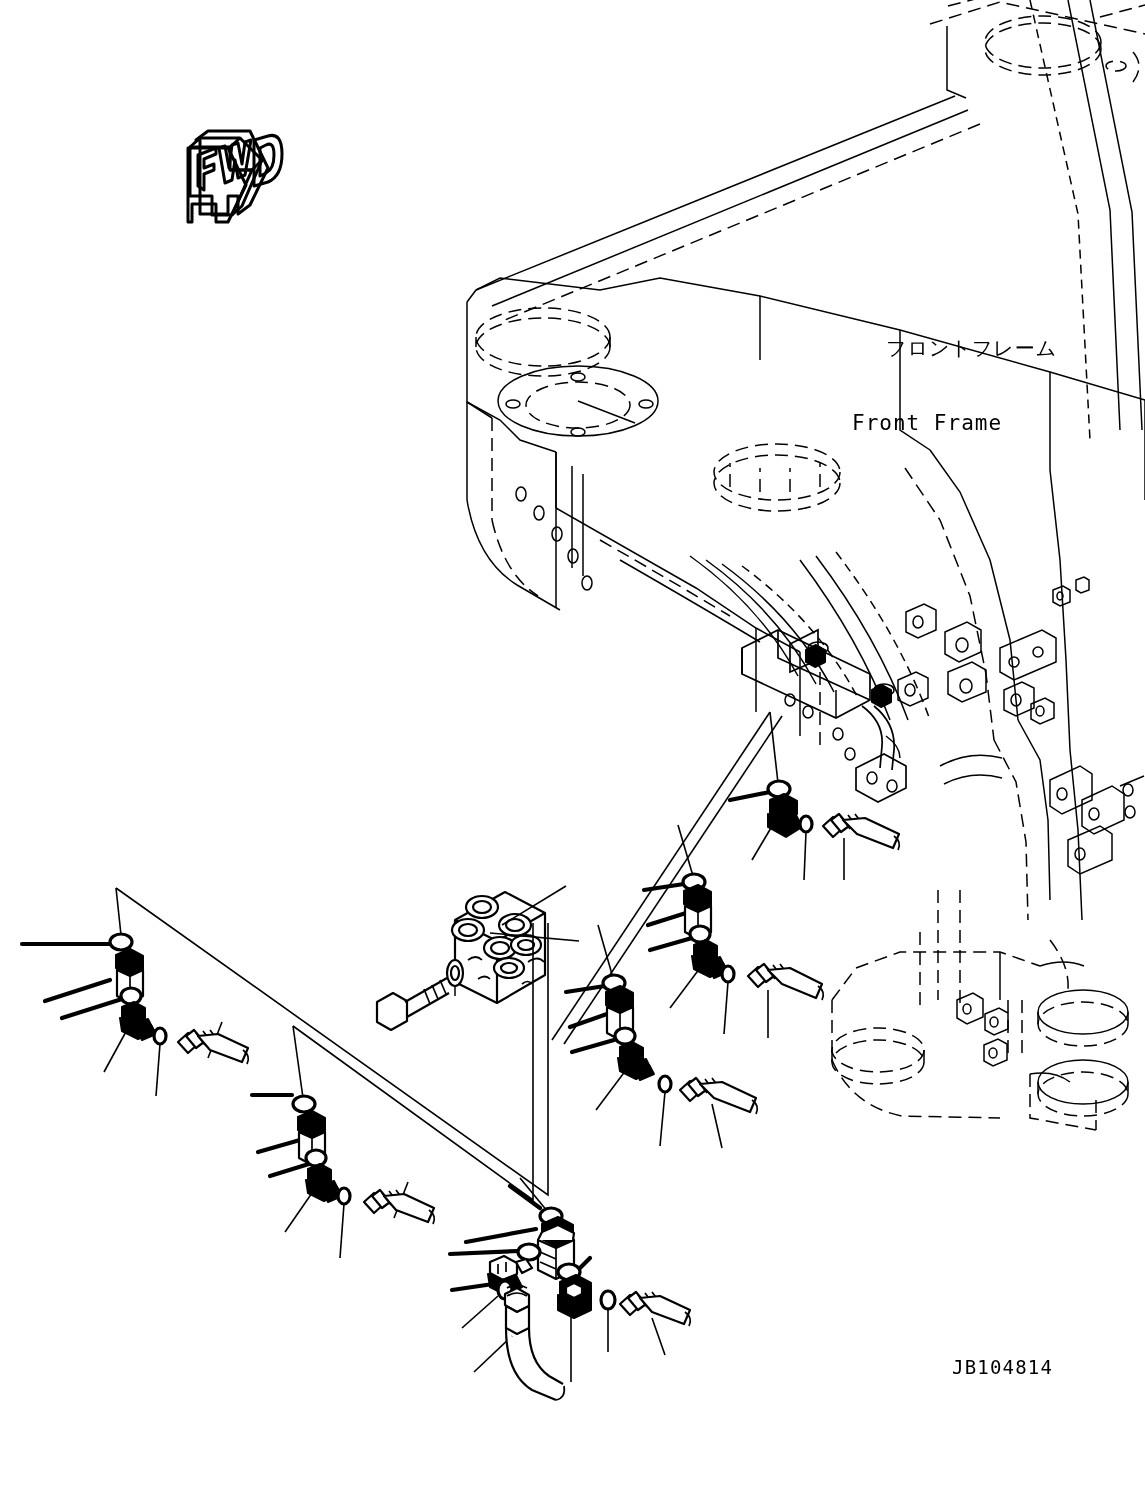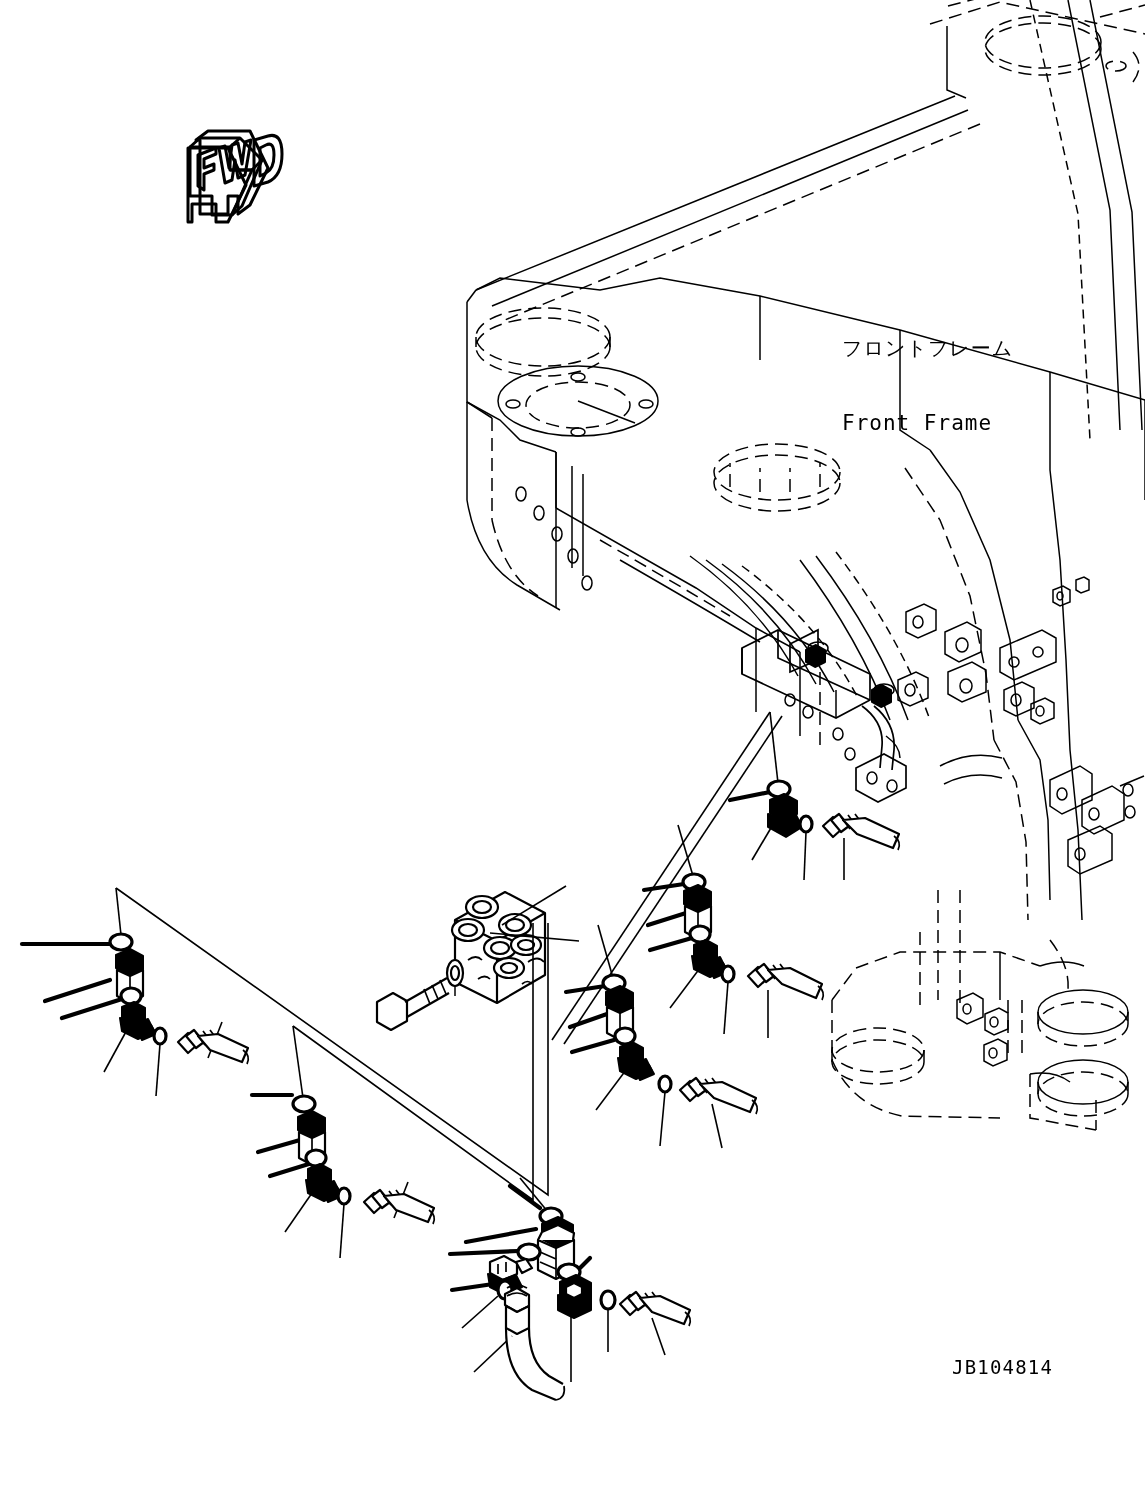--- a/index.html
+++ b/index.html
@@ -12,22 +12,22 @@
     overflow:hidden;
   }
   #sheet svg{position:absolute;left:0;top:0;}
   .lbl{position:absolute;color:#000;white-space:pre;}
   #frame-label{
     left:842px;top:286px;
     font-family:"DejaVu Sans",sans-serif;
     font-size:21px;line-height:25px;
     letter-spacing:0px;
   }
-  #frame-label .jp{font-size:20px;letter-spacing:1px;}
-  #frame-label .en{font-family:"DejaVu Sans Mono","Liberation Mono",monospace;font-size:21px;letter-spacing:1px;}
+  #frame-label .jp{font-size:20px;letter-spacing:1px;margin-left:44px;}
+  #frame-label .en{font-family:"DejaVu Sans Mono","Liberation Mono",monospace;font-size:21px;letter-spacing:1px;margin-left:10px;}
   #drawing-no{
     left:952px;top:1356px;
     font-family:"DejaVu Sans Mono","Liberation Mono",monospace;
     font-size:19px;letter-spacing:1.2px;
   }
   #fwd-text{
     left:0;top:0;
   }
 </style>
 </head>

